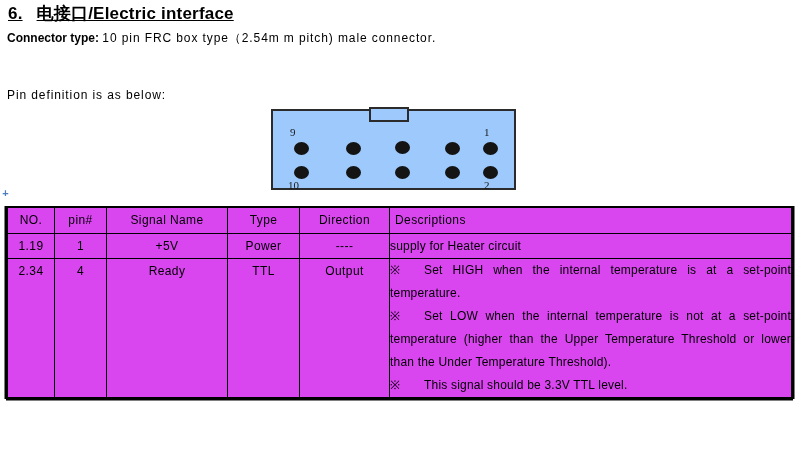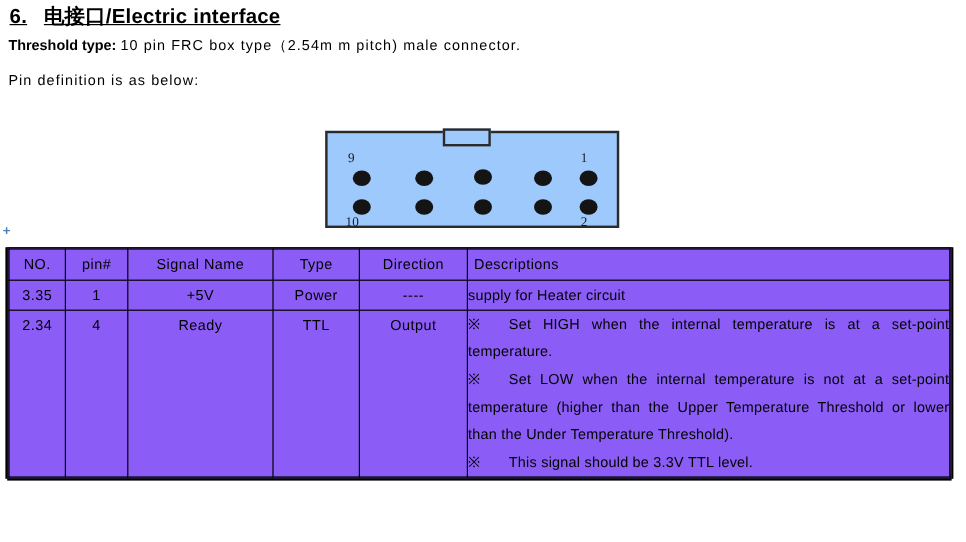--- a/index.html
+++ b/index.html
@@ -41,21 +41,21 @@
     font-weight: bold;
   }
   .connector-type-line .val {
     letter-spacing: 0.9px;
   }
 
   
   .pin-def-line {
     position: absolute;
     left: 7px;
-    top: 60px;
+    top: 88px;
     font-size: 12px;
     letter-spacing: 0.9px;
     white-space: nowrap;
   }
 
   
   .connector-figure {
     position: absolute;
     left: 271px;
     top: 109px;
@@ -121,21 +121,21 @@
   }
 
   
   .pin-table-wrap {
     position: absolute;
     left: 6px;
     top: 206px;
     width: 785px;
     border: 1px solid #000;
     box-shadow: 1.5px 0 0 0 #000, -1.5px 0 0 0 #000, 0 1.5px 0 0 #000;
-    background: #8b5cf6;
+    background: #d946ef;
   }
   table.pin-table {
     border-collapse: collapse;
     width: 100%;
     table-layout: fixed;
     font-size: 12px;
   }
   table.pin-table td, table.pin-table th {
     border: 1px solid #000;
     padding: 0;
@@ -196,21 +196,21 @@
   }
 </style>
 </head>
 <body>
 
 <div class="section-heading">
   <span class="num">6.</span><span>电接口/Electric interface</span>
 </div>
 
 <div class="connector-type-line">
-  <span class="lbl">Threshold type:</span>
+  <span class="lbl">Connector type:</span>
   <span class="val">10 pin FRC box type（2.54m m  pitch) male  connector.</span>
 </div>
 
 <div class="pin-def-line">Pin definition  is as below:</div>
 
 <div class="connector-figure">
   <div class="connector-body"></div>
   <div class="notch-mask"></div>
   <div class="connector-notch"></div>
 
@@ -249,21 +249,21 @@
         <th class="cell-head">NO.</th>
         <th class="cell-head">pin#</th>
         <th class="cell-head">Signal Name</th>
         <th class="cell-head">Type</th>
         <th class="cell-head">Direction</th>
         <th class="cell-head left">Descriptions</th>
       </tr>
     </thead>
     <tbody>
       <tr>
-        <td class="cell-center">3.35</td>
+        <td class="cell-center">1.19</td>
         <td class="cell-center">1</td>
         <td class="cell-center">+5V</td>
         <td class="cell-center">Power</td>
         <td class="cell-center">----</td>
         <td class="cell-desc">supply for Heater circuit</td>
       </tr>
       <tr class="row-tall">
         <td class="cell-center">2.34</td>
         <td class="cell-center">4</td>
         <td class="cell-center">Ready</td>

